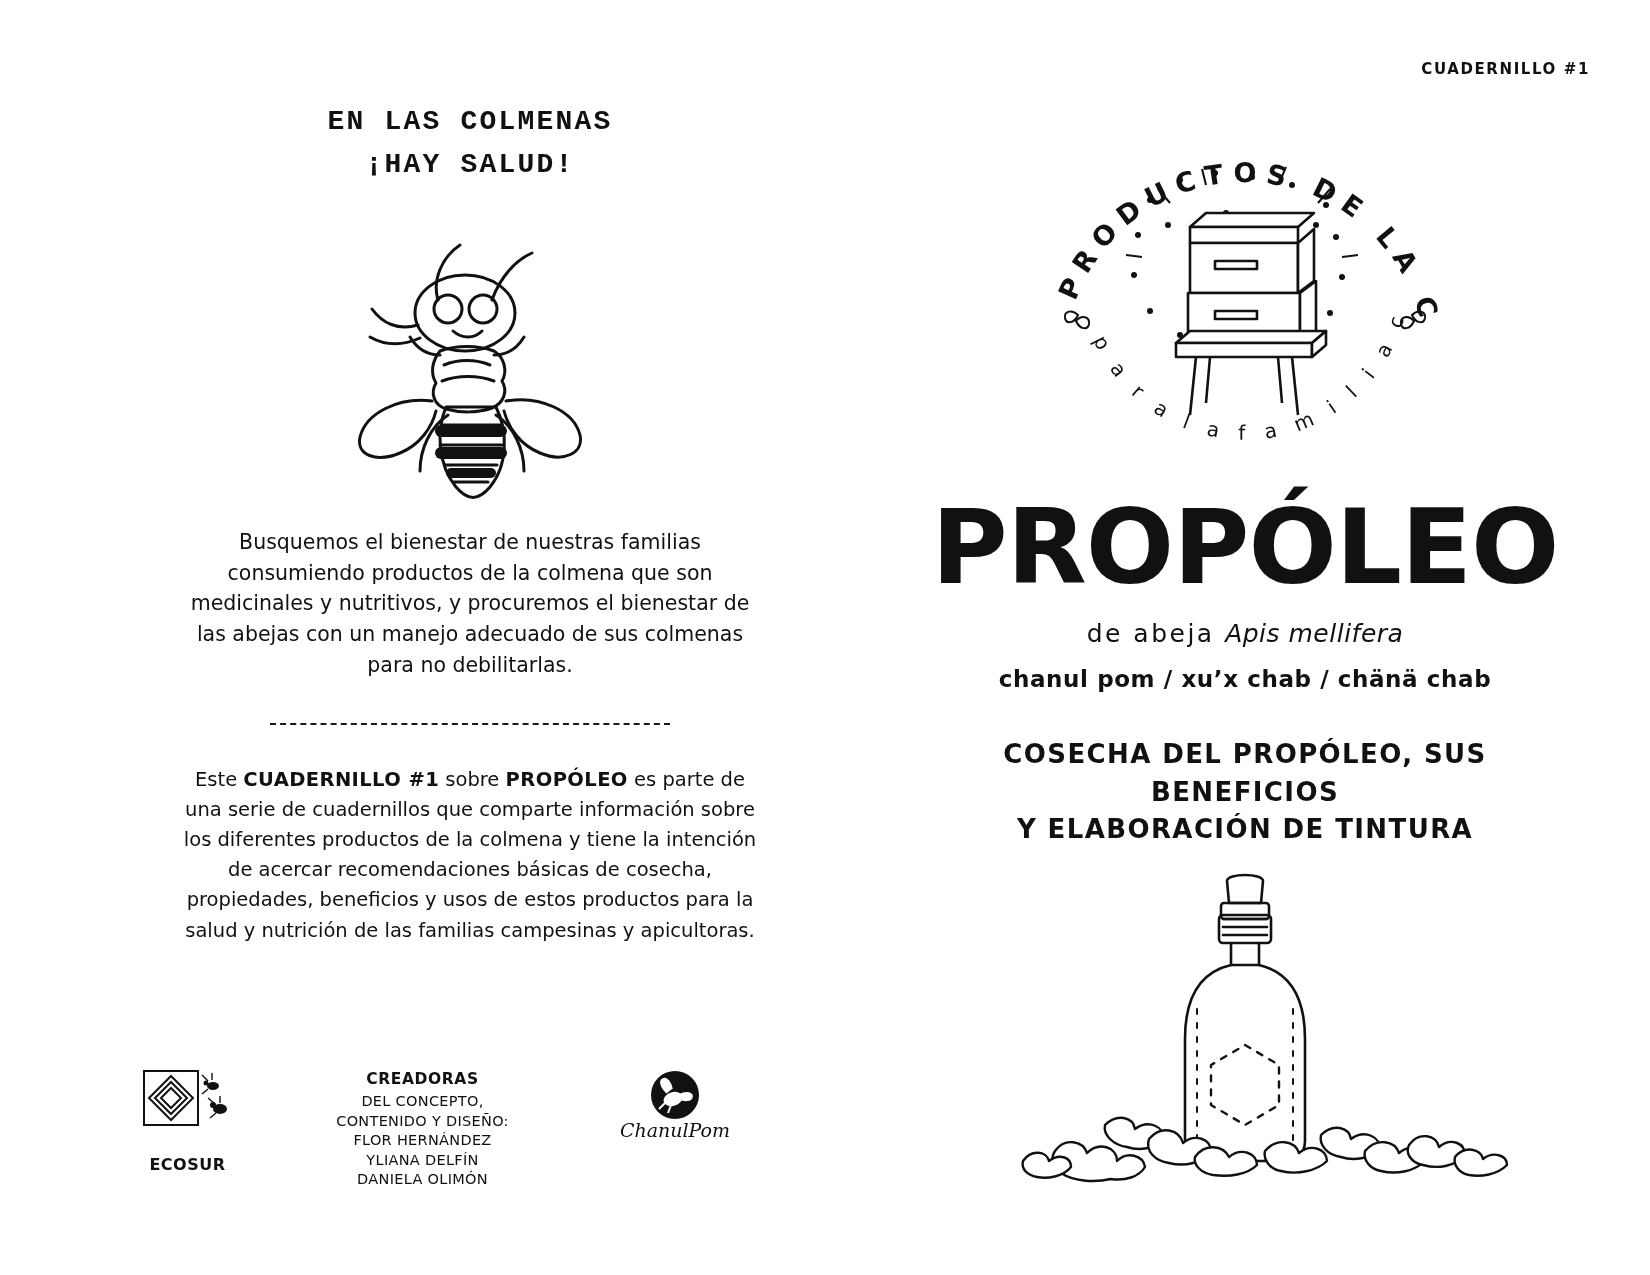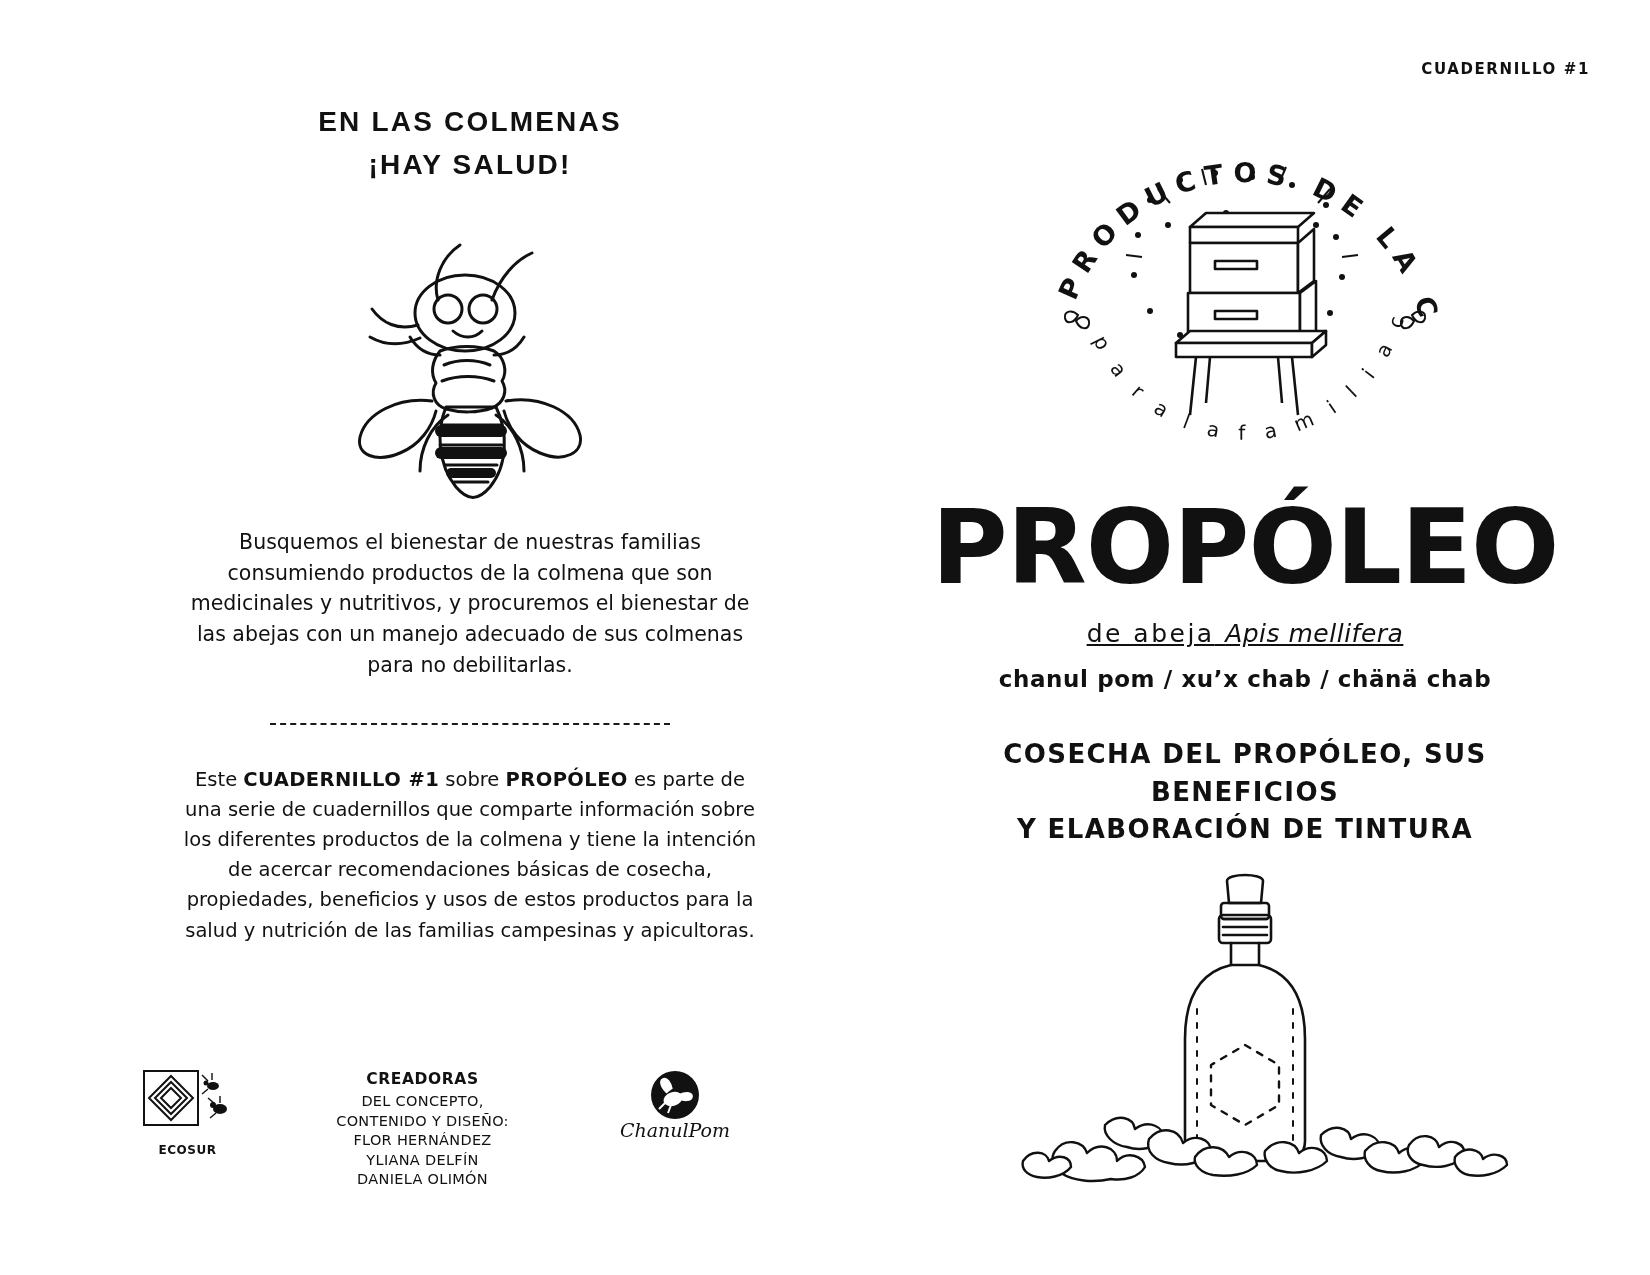--- a/index.html
+++ b/index.html
@@ -29,21 +29,21 @@
     padding: 70px 60px 0 60px;
   }
   .panel-right {
     width: 770px;
     padding: 55px 60px 0 20px;
   }
 
   
   .left-heading {
     text-align: center;
-    font-family: Liberation Sans, sans-serif;
+    font-family: Liberation Mono, monospace;
     font-weight: 700;
     font-size: 28px;
     letter-spacing: 2.2px;
     line-height: 1.55;
     margin: 30px 0 0 0;
     padding-left: 60px;
   }
   .bee-wrap {
     display: flex;
     justify-content: center;
@@ -96,24 +96,24 @@
     font-size: 15.5px;
     letter-spacing: .6px;
     display: block;
     margin-bottom: 2px;
   }
   .ecosur-mark {
     width: 95px;
     text-align: center;
   }
   .ecosur-label {
-    font-size: 12px;
+    font-size: 16px;
     font-weight: 700;
     letter-spacing: .5px;
-    margin-top: 2px;
+    margin-top: 14px;
   }
   .chanul-mark { width: 130px; text-align: center; }
 
   
   .cuadernillo-tag {
     position: absolute;
     right: 60px;
     top: 60px;
     font-size: 15px;
     font-weight: 700;
@@ -131,21 +131,20 @@
     font-size: 104px;
     letter-spacing: -1px;
     line-height: 1;
     margin: 10px 0 0 0;
   }
   .subtitle-species {
     text-align: center;
     font-size: 25px;
     letter-spacing: 2.5px;
     margin-top: 20px;
-    text-decoration: underline;
   }
   .subtitle-species i { font-style: italic; letter-spacing: .5px; }
   .names-line {
     text-align: center;
     font-weight: 700;
     font-size: 23px;
     letter-spacing: .6px;
     margin-top: 18px;
   }
   .section-heading {

